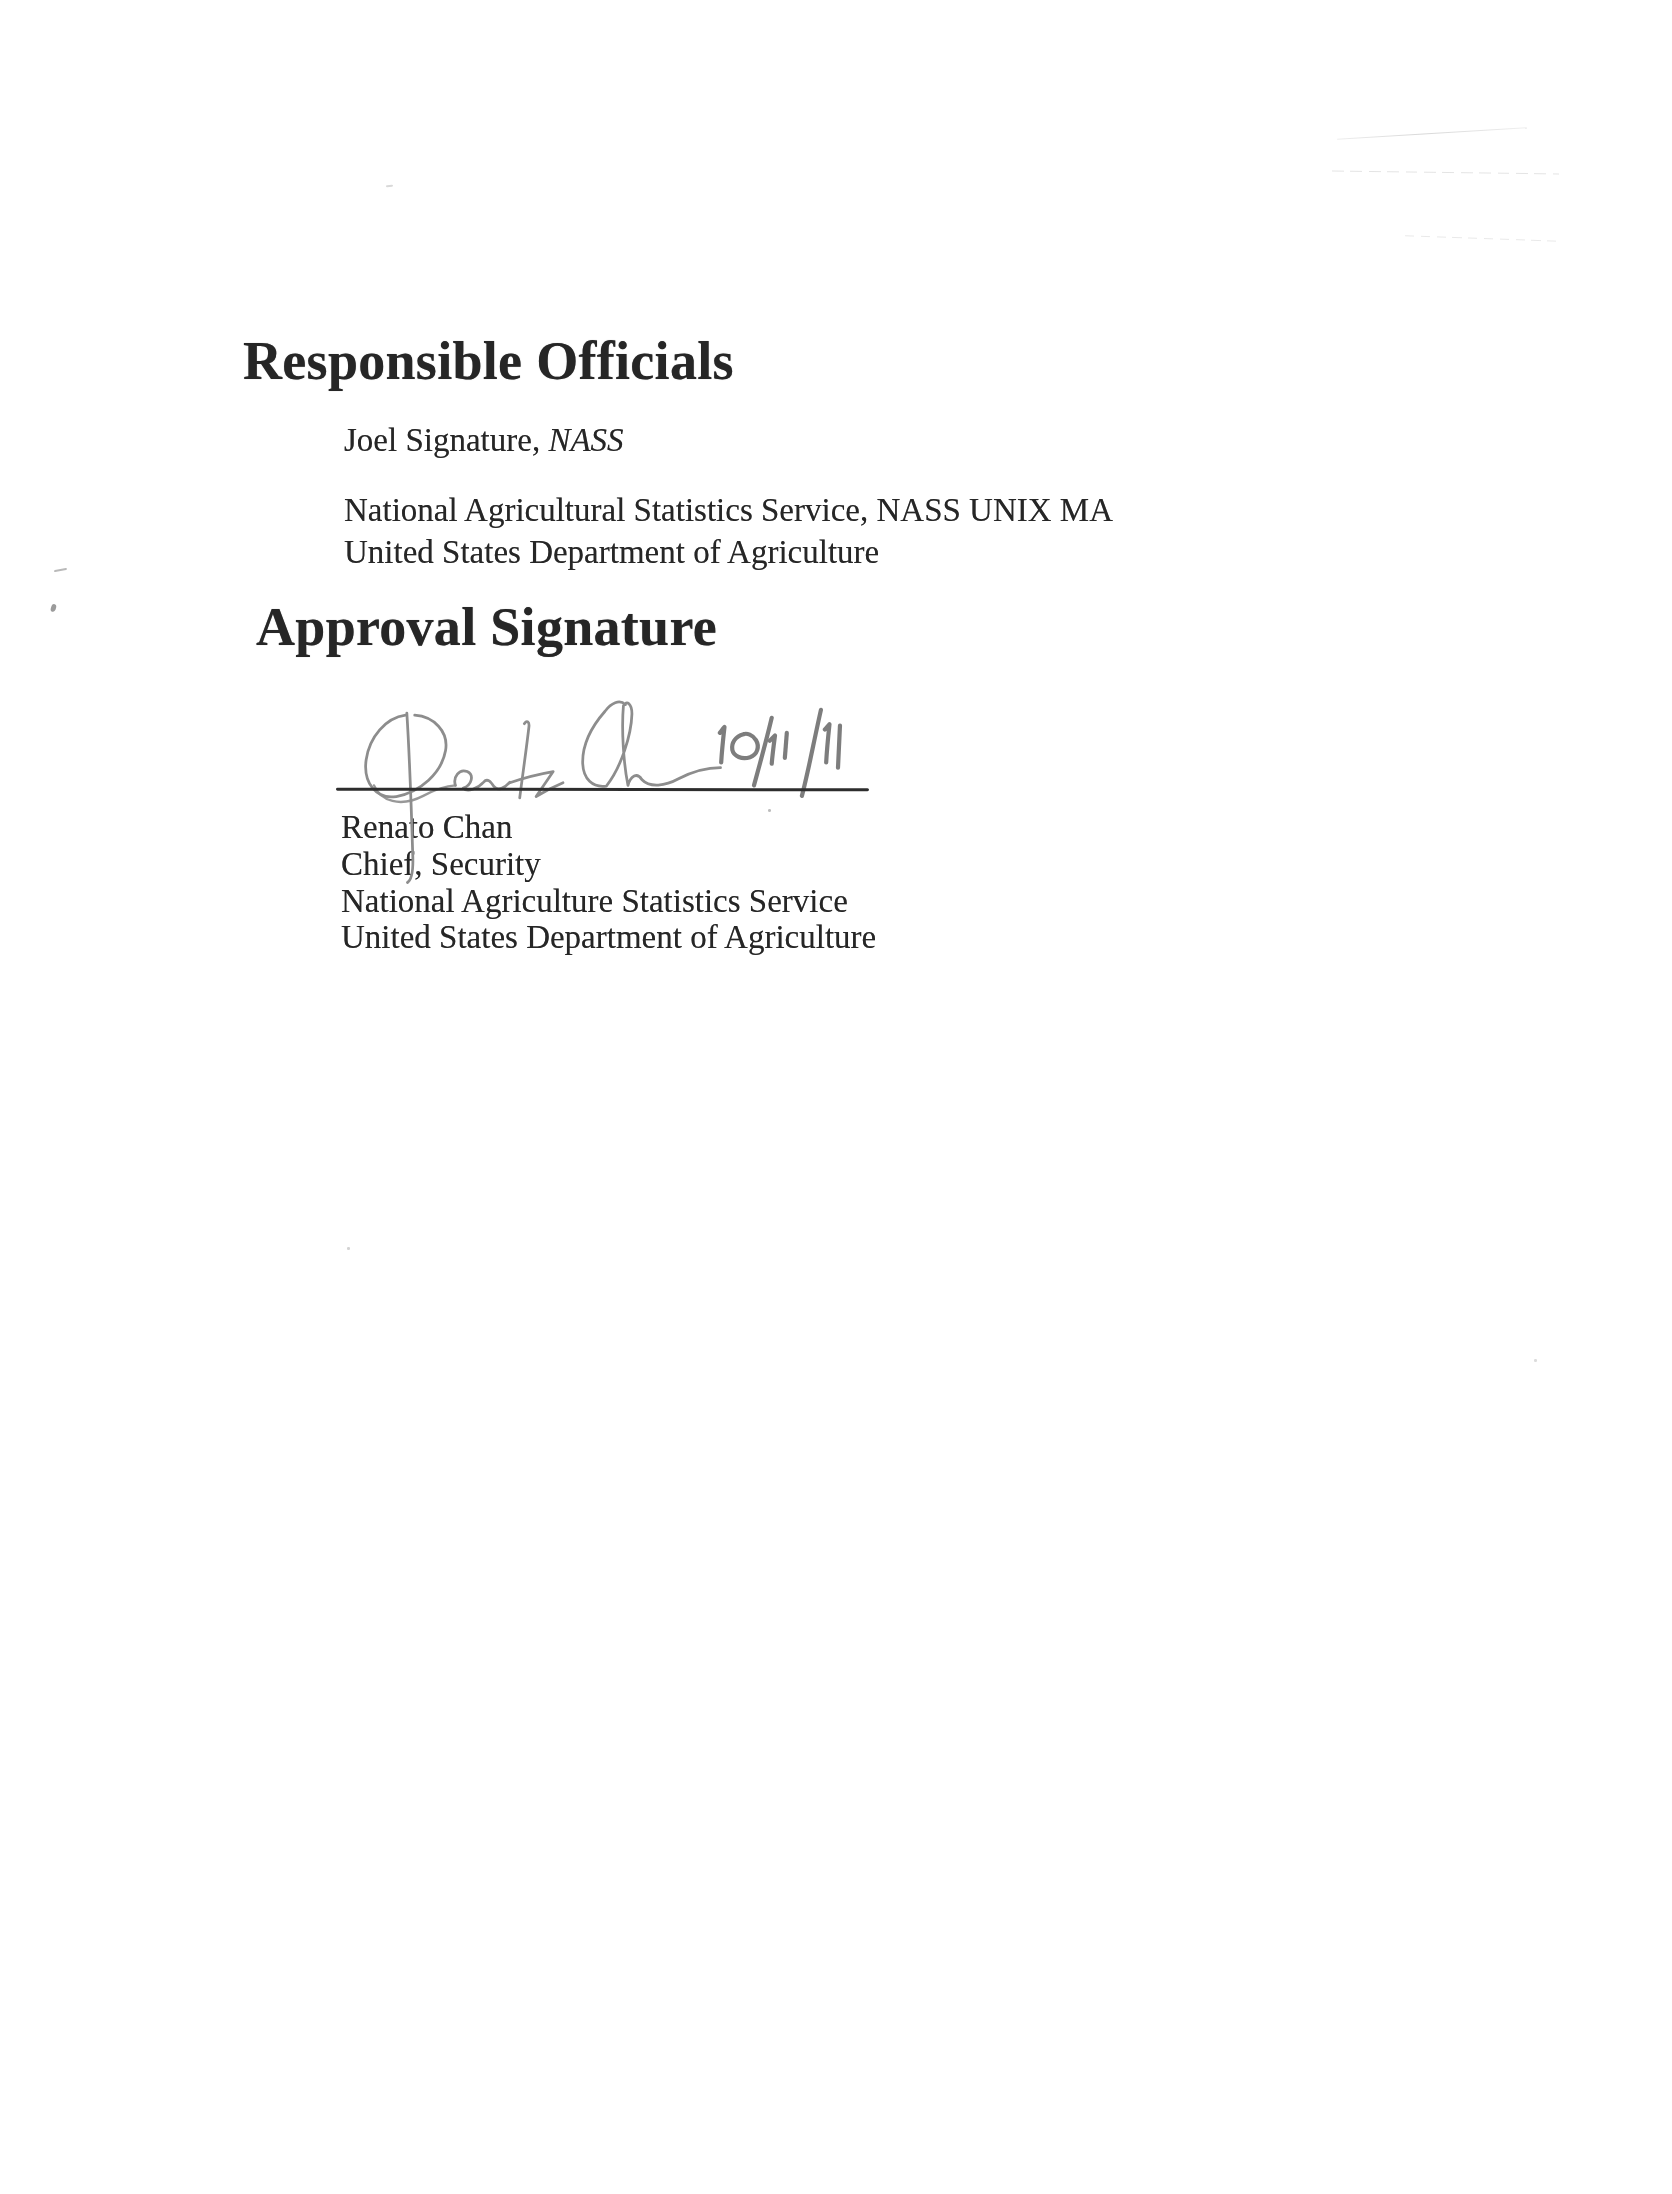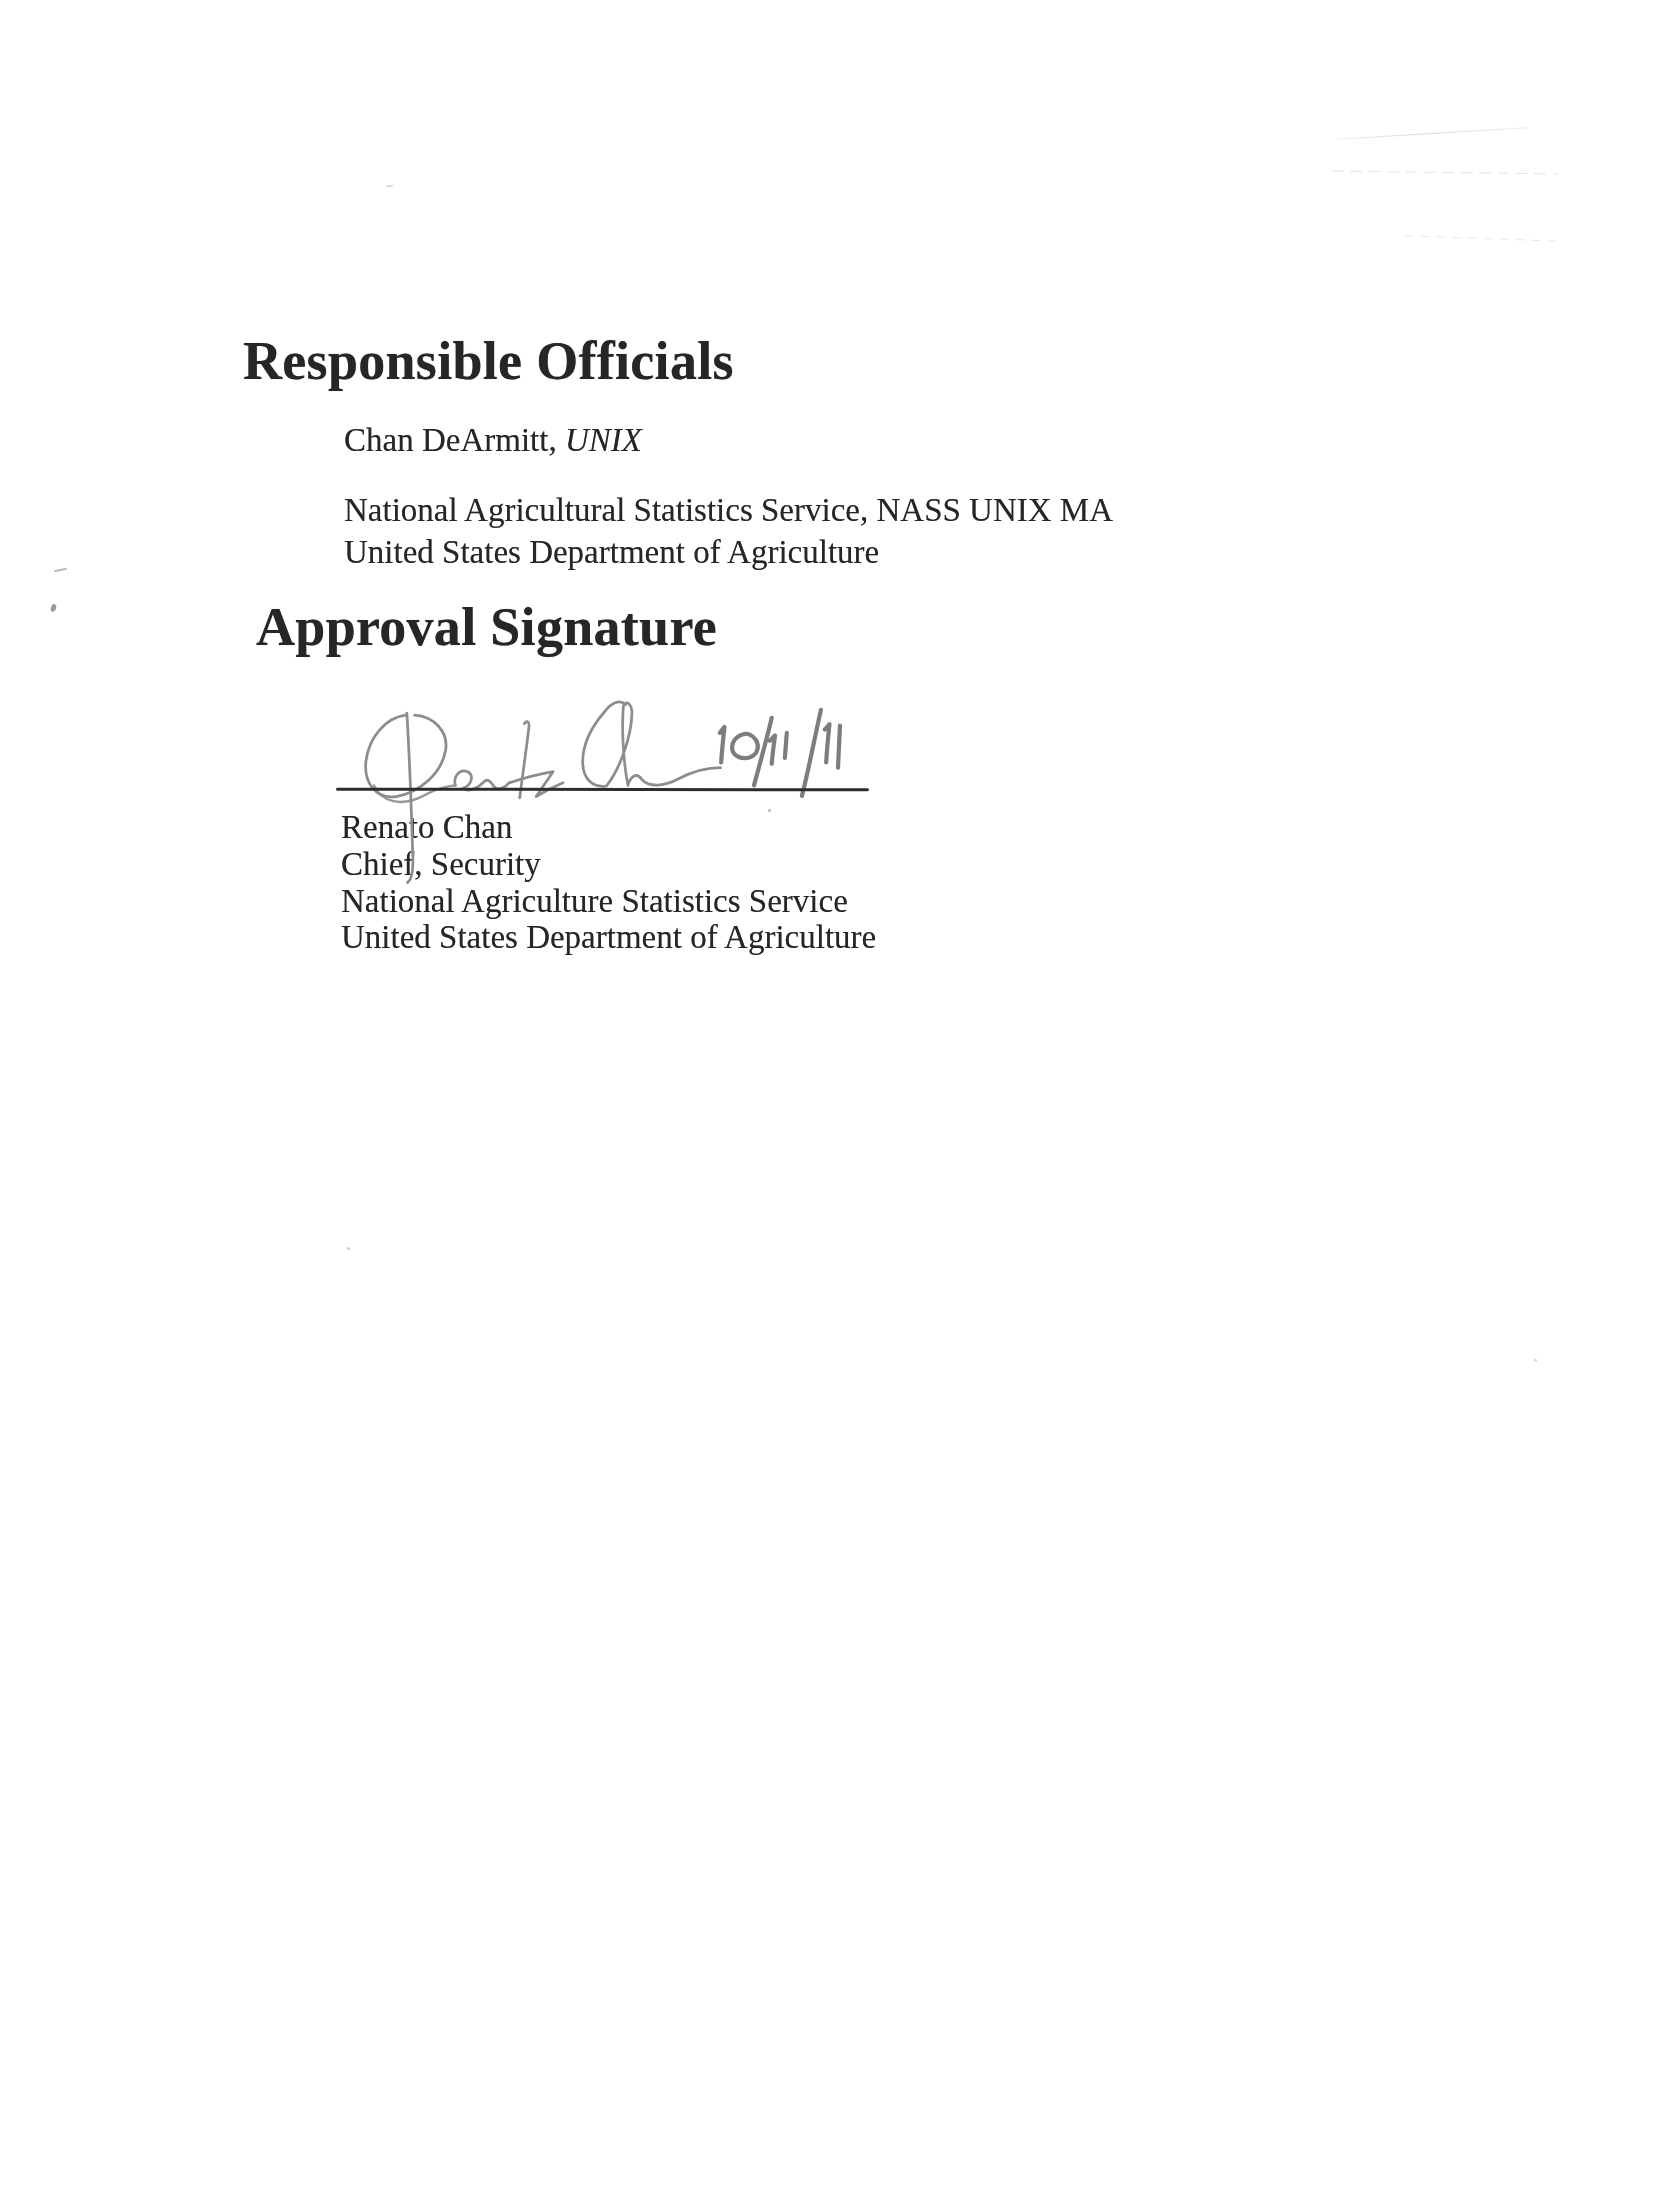--- a/index.html
+++ b/index.html
@@ -100,21 +100,21 @@
   }
 </style>
 </head>
 <body>
 
 <div class="page">
 
   <section>
     <div class="h" style="left:243px; top:334px;">Responsible Officials</div>
 
-    <div class="t" style="left:344px; top:424px;"><span>Chan DeArmitt, </span><em>UNIX</em></div>
+    <div class="t" style="left:344px; top:424px;"><span>Joel Signature, </span><em>NASS</em></div>
 
     <div class="t" style="left:344px; top:494px;">National Agricultural Statistics Service, NASS UNIX MA</div>
 
     <div class="t" style="left:344px; top:536px;">United States Department of Agriculture</div>
   </section>
 
   <section>
     <div class="h" style="left:256px; top:600px;">Approval Signature</div>
 
     <svg class="sig-svg" viewBox="500 1040 850 320" role="img" aria-label="Renato Chan">

